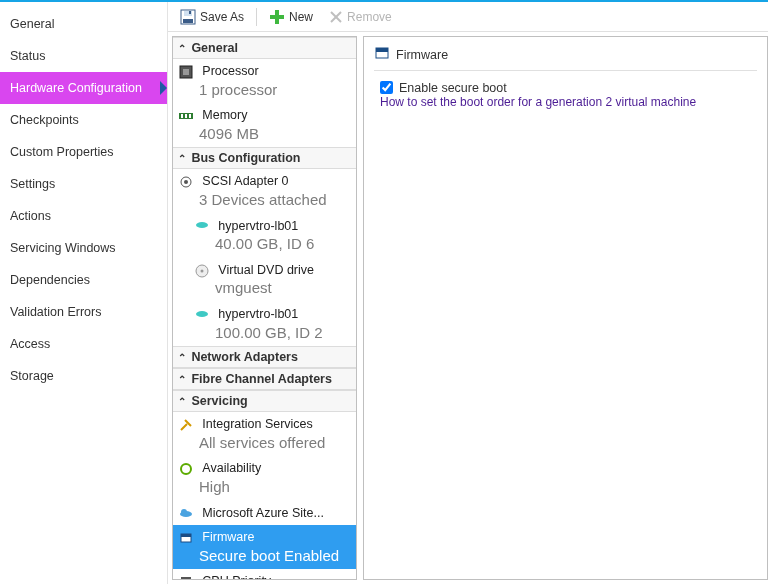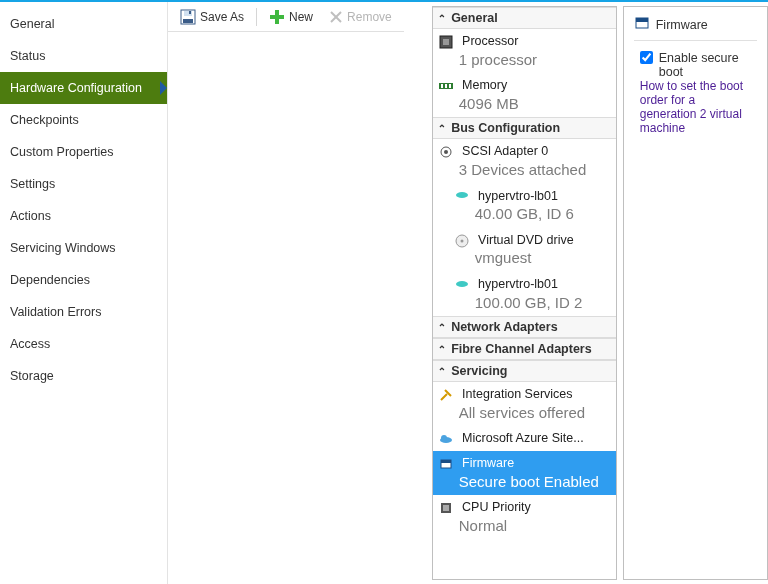--- a/index.html
+++ b/index.html
@@ -1,22 +1,22 @@
 <!DOCTYPE html>
 <html><head>
 <meta charset="utf-8">
 <style>
   * { box-sizing: border-box; margin: 0; padding: 0; }
   body { font-family: "Segoe UI", Arial, sans-serif; font-size: 12px; color: #333; background: #fff; width: 768px; height: 584px; overflow: hidden; }
   .window { display: flex; height: 100%; border-top: 2px solid #16a4e6; }
   .leftnav { width: 168px; background: #fff; border-right: 1px solid #e3e3e3; padding-top: 6px; }
   .leftnav .nav-item { padding: 9px 10px; font-size: 12.5px; color: #333; cursor: pointer; position: relative; }
-  .leftnav .nav-item.active { background: #4d7c0f; color: #fff; }
+  .leftnav .nav-item.active { background: #d946ef; color: #fff; }
   .leftnav .nav-item.active::after { content: ""; position: absolute; right: -7px; top: 50%; transform: translateY(-50%); border: 7px solid transparent; border-left-color: #1f5aa3; }
-  .main { flex: 1; display: flex; flex-direction: row; gap: 24px; }
+  .main { flex: 1; display: flex; flex-direction: column; }
   .toolbar { height: 30px; display: flex; align-items: center; gap: 8px; padding: 3px 8px; border-bottom: 1px solid #e0e0e0; }
   .toolbar .tbtn { display: flex; align-items: center; gap: 4px; padding: 2px 4px; cursor: pointer; }
   .toolbar .tbtn.disabled { color: #b5b5b5; }
   .toolbar .sep { width: 1px; height: 18px; background: #d6d6d6; }
   .content { flex: 1; display: flex; overflow: hidden; }
   .hwtree { width: 185px; border: 1px solid #bfbfbf; margin: 4px 0 4px 4px; overflow-y: auto; background: #fff; }
   .section-header { display: flex; align-items: center; gap: 5px; background: #f7f7f7; border-bottom: 1px solid #dcdcdc; border-top: 1px solid #dcdcdc; padding: 3px 5px; font-weight: bold; font-size: 12.5px; }
   .section-header .chev { font-size: 10px; }
   .node { padding: 4px 6px 4px 26px; line-height: 1.3; cursor: pointer; }
   .node.child { padding-left: 42px; }
@@ -161,20 +161,27 @@
           </div>
         <div class="node">
           <span class="iconbox"><svg width="14" height="14">
                 <path d="M2 12 L8 6 M6 2 L12 8" stroke="#d49a00" stroke-width="2"></path>
               </svg></span>
           <span class="title">Integration Services</span><br>
           <span class="sub">All services offered</span>
         </div>
         <div class="node">
           <span class="iconbox"><svg width="14" height="14">
+                <circle cx="7" cy="7" r="5" fill="none" stroke="#5cab00" stroke-width="2"></circle>
+              </svg></span>
+          <span class="title">Availability</span><br>
+          <span class="sub">High</span>
+        </div>
+        <div class="node">
+          <span class="iconbox"><svg width="14" height="14">
                 <ellipse cx="7" cy="8" rx="6" ry="3" fill="#4ba3e0"></ellipse>
                 <circle cx="5" cy="6" r="3" fill="#4ba3e0"></circle>
               </svg></span>
           <span class="title">Microsoft Azure Site...</span>
         </div>
         <div class="node selected">
           <span class="iconbox"><svg width="14" height="14">
                 <rect x="2" y="3" width="10" height="8" fill="#fff" stroke="#1b4d85"></rect>
                 <rect x="2" y="3" width="10" height="3" fill="#1b4d85"></rect>
               </svg></span>

